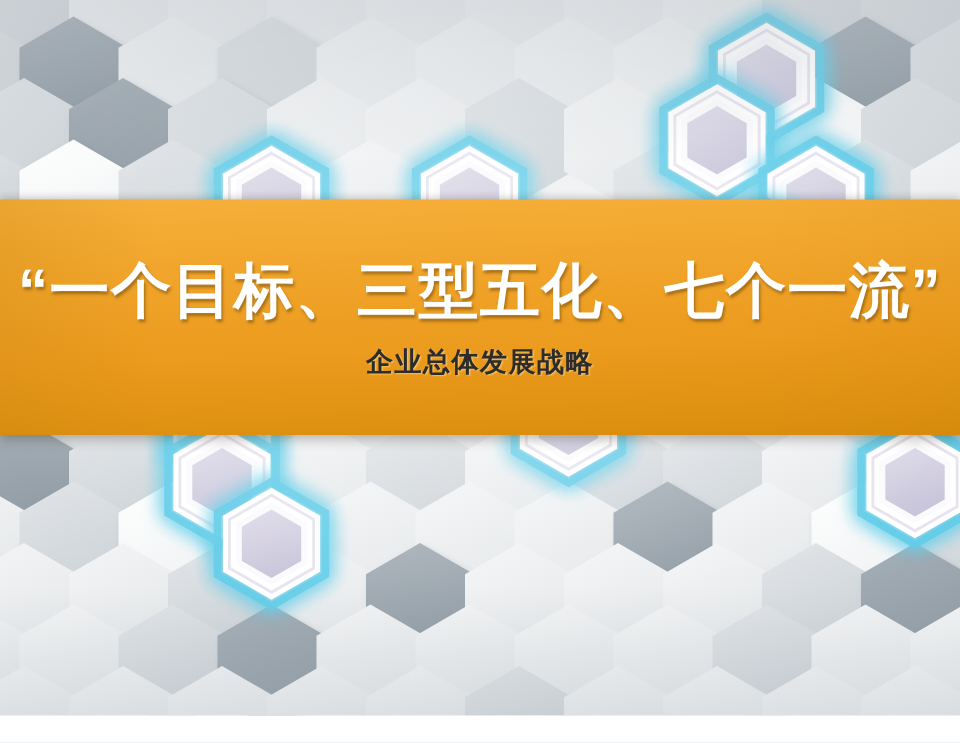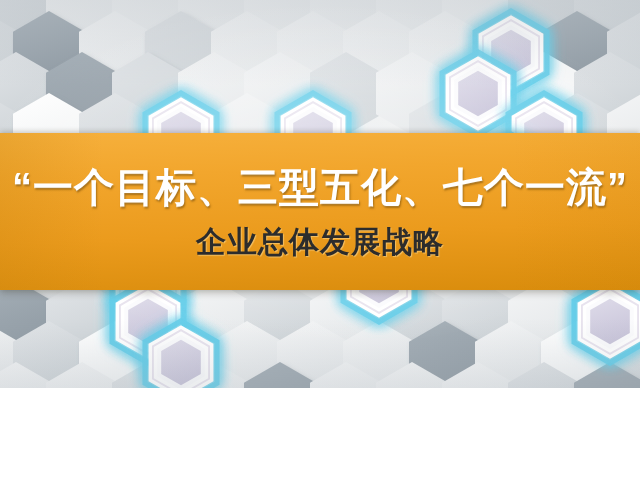--- a/index.html
+++ b/index.html
@@ -7,21 +7,21 @@
     padding: 0;
     background: #ffffff;
   }
   body {
     font-family: "Liberation Sans", "DejaVu Sans", sans-serif;
   }
 
   #slide {
     position: relative;
     width: 640px;
-    height: 388px;
+    height: 477px;
     overflow: hidden;
     background: #dfe2e4;
   }
 
   
   .bg-base {
     position: absolute;
     inset: 0;
     background:
       radial-gradient(120% 100% at 72% 18%, #f2f3f4 0%, #e4e7e9 45%, #d6dadd 100%);
@@ -83,21 +83,21 @@
     letter-spacing: 1px;
     line-height: 1.1;
     white-space: nowrap;
     text-shadow:
        1px 2px 2px rgba(110,70,5,0.55),
        0 1px 0 rgba(255,255,255,0.25);
     margin: 0 0 16px 0;
   }
 
   .title-sub {
-    font-size: 30px;
+    font-size: 18px;
     font-weight: bold;
     color: #2c2c2c;
     letter-spacing: 1px;
     line-height: 1.1;
     white-space: nowrap;
     text-shadow: 1px 1px 1px rgba(255,225,160,0.55);
     margin: 0;
   }
 </style>
 </head>

